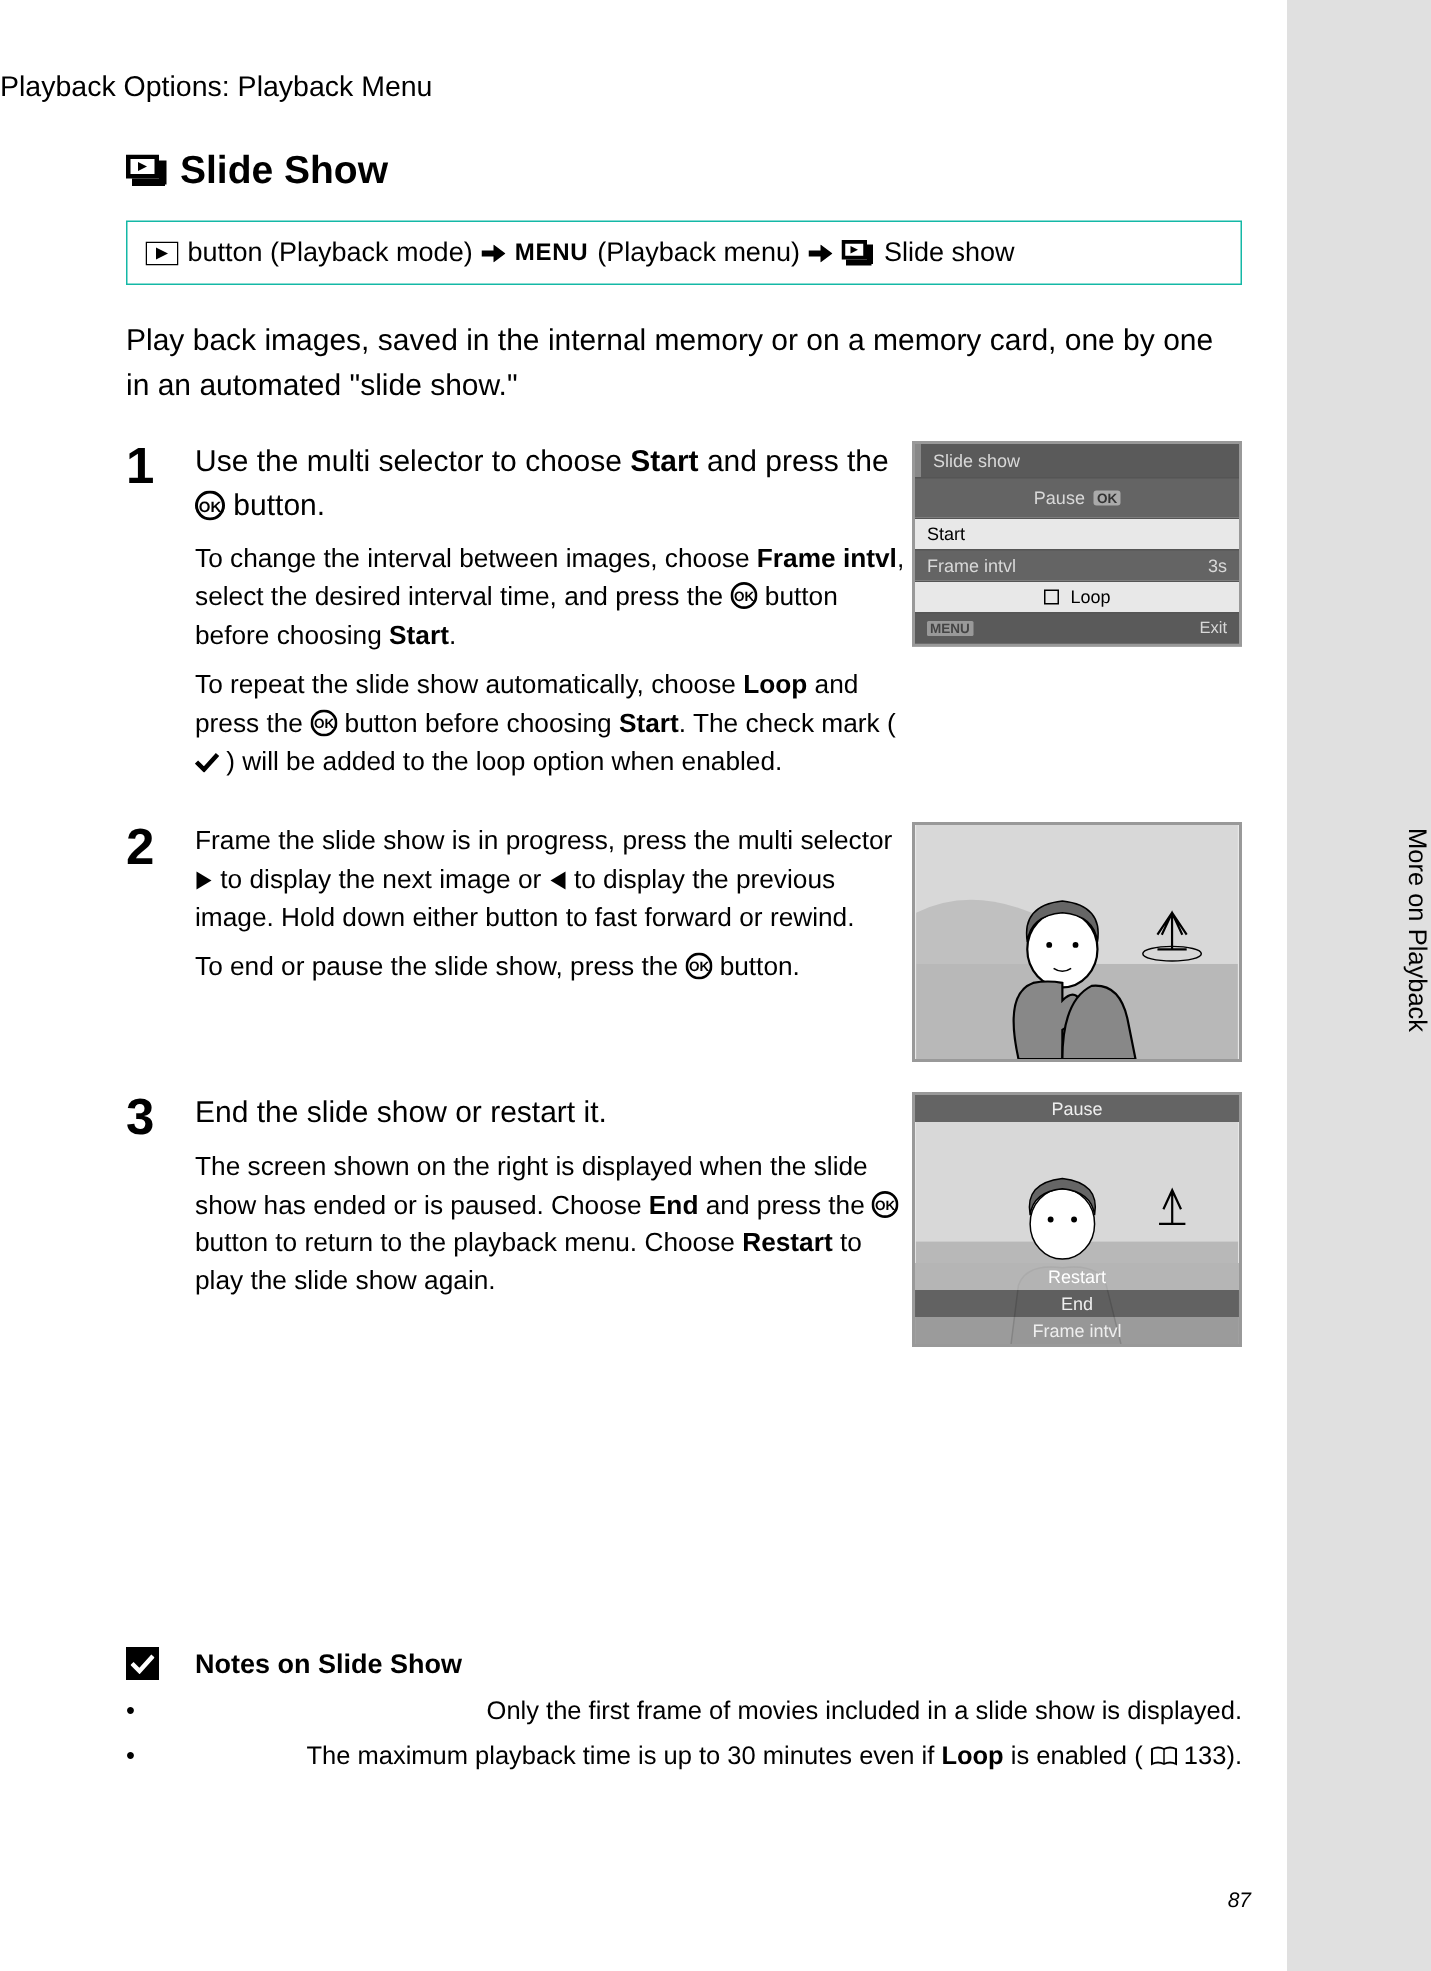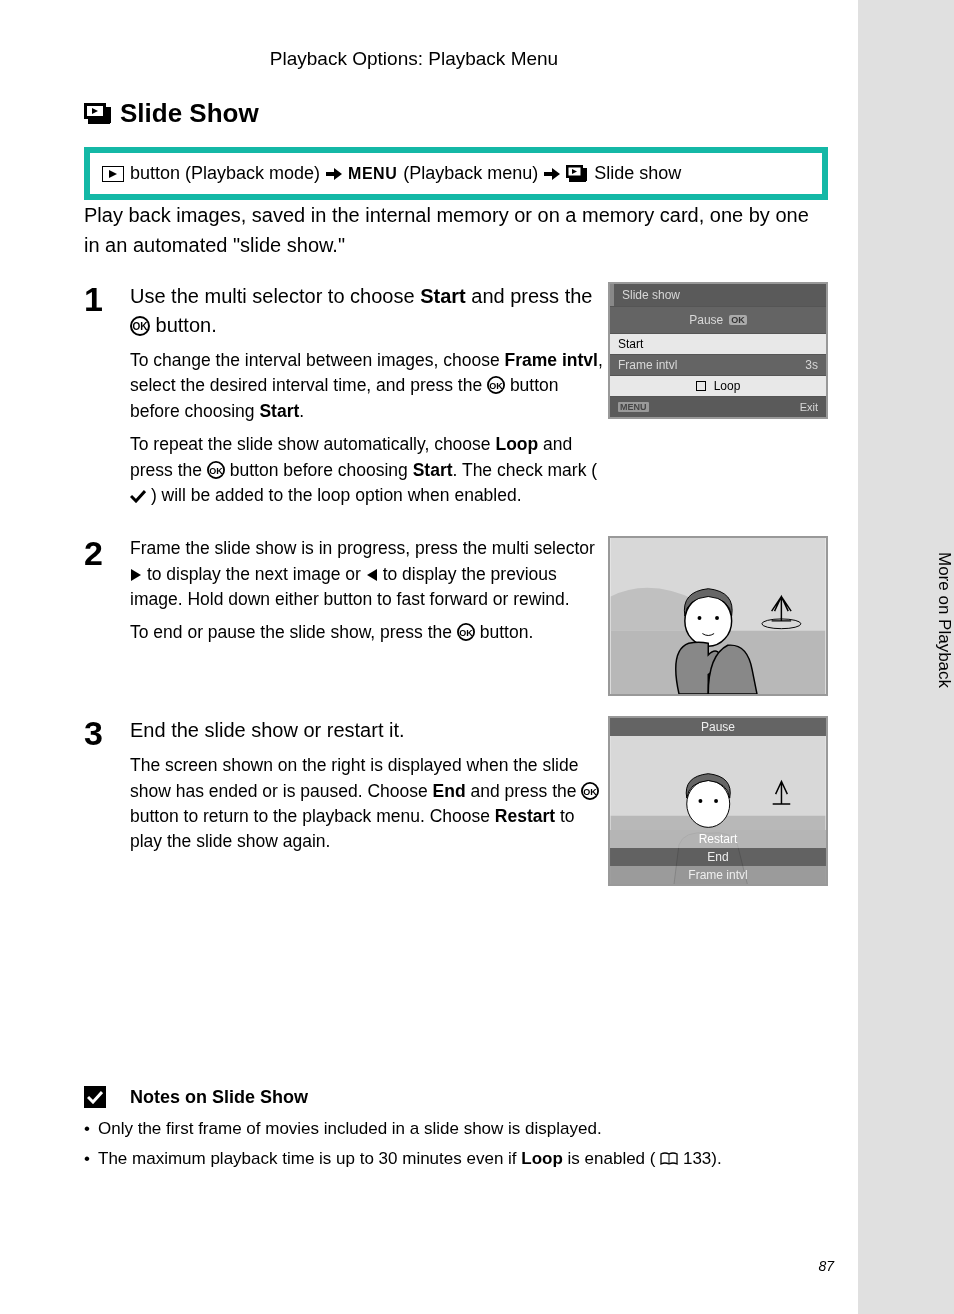--- a/index.html
+++ b/index.html
@@ -32,39 +32,40 @@
     top: 540px;
     width: 96px;
     font-size: 17px;
     text-align: center;
     writing-mode: vertical-rl;
     white-space: nowrap;
     height: 160px;
     color: #000;
   }
   .header-line {
-    text-align: center;
+    text-align: left;
     font-size: 19px;
     color: #000;
     padding-right: 30px;
     margin-bottom: 28px;
   }
   .content { padding: 0 30px 0 84px; }
   .title {
     font-size: 26px;
     font-weight: bold;
     margin-bottom: 18px;
     display: flex;
     align-items: center;
     gap: 8px;
   }
   .breadcrumb {
-    border: 6px solid #14b8a6;
+    border: 1px solid #14b8a6;
     padding: 10px 12px;
     font-size: 18px;
+    margin-bottom: 22px;
     display: flex;
     align-items: center;
     gap: 6px;
     flex-wrap: wrap;
   }
   .intro {
     font-size: 20px;
     line-height: 1.5;
     margin-bottom: 22px;
   }
@@ -154,21 +155,21 @@
     font-weight: bold;
     margin-bottom: 8px;
     display: flex;
     align-items: center;
     gap: 24px;
   }
   .check-icon {
     display:inline-flex; width:22px; height:22px; background:#000;
     align-items:center; justify-content:center; color:#fff; font-weight:bold;
   }
-  .notes ul { list-style: none; padding-left: 0; }
+  .notes ul { list-style: none; padding-left: 0; text-align: right; }
   .notes li {
     font-size: 17px;
     line-height: 1.5;
     padding-left: 14px;
     position: relative;
     margin-bottom: 4px;
   }
   .notes li::before {
     content: "•"; position: absolute; left: 0; top: 0;
   }

